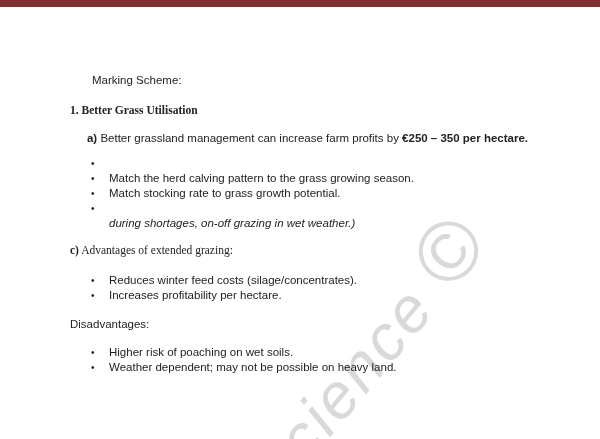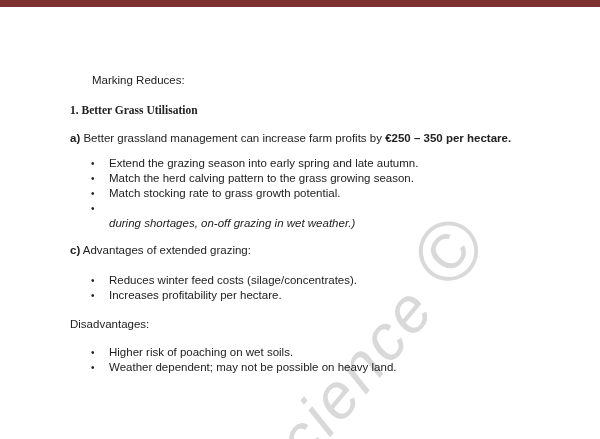--- a/index.html
+++ b/index.html
@@ -41,56 +41,55 @@
     width: 475px;
     font-size: 11.5px;
     line-height: 15px;
     color: #222222;
     z-index: 2;
   }
   .doc p { margin: 0; padding: 0; }
   .bold { font-weight: bold; }
   .doc-header { margin-left: 22px !important; }
   .sec-title { margin-top: 15px !important; font-weight: bold; font-family: Liberation Serif, serif; }
-  .para-a { margin-top: 13px !important; }
+  .para-a { margin-top: 13px !important; text-align: center; }
   .para-b { margin-top: 15px !important; }
   .bullets-b { margin-top: 10px !important; }
   .bullets-c { margin-top: 15px !important; }
   .bullets-dis { margin-top: 13px !important; }
   .bullet { display: flex; }
   .bullet .dot {
     width: 18px; margin-left: 21px;
     flex: 0 0 18px;
     font-size: 10px;
   }
   .note { margin-left: 39px !important; font-style: italic; }
-  .para-c { margin-top: 12px !important; }
+  .para-c { margin-top: 12px !important; font-family: Liberation Serif, serif; }
   .para-dis { margin-top: 14px !important; }
 </style>
 </head>
 <body>
 
 <div class="page">
   <div class="topbar"></div>
 
   <div class="watermark"><span>Science </span><span class="wm-symbol">©</span></div>
 
   <div class="doc">
 
-    <p class="doc-header">Marking Reduces:</p>
+    <p class="doc-header">Marking Scheme:</p>
 
     <p class="sec-title">1. Better Grass Utilisation</p>
 
     <p class="para-a"><span class="bold">a)</span><span> Better grassland management can increase farm profits by </span><span class="bold">€250 – 350 per hectare.</span></p>
 
 
     <div class="bullets-b">
       <div class="bullet">
           <span class="dot">•</span>
-          <span>Extend the grazing season into early spring and late autumn.</span>
         </div>
       <div class="bullet">
           <span class="dot">•</span>
           <span>Match the herd calving pattern to the grass growing season.</span>
         </div>
       <div class="bullet">
           <span class="dot">•</span>
           <span>Match stocking rate to grass growth potential.</span>
         </div>
       <div class="bullet">

